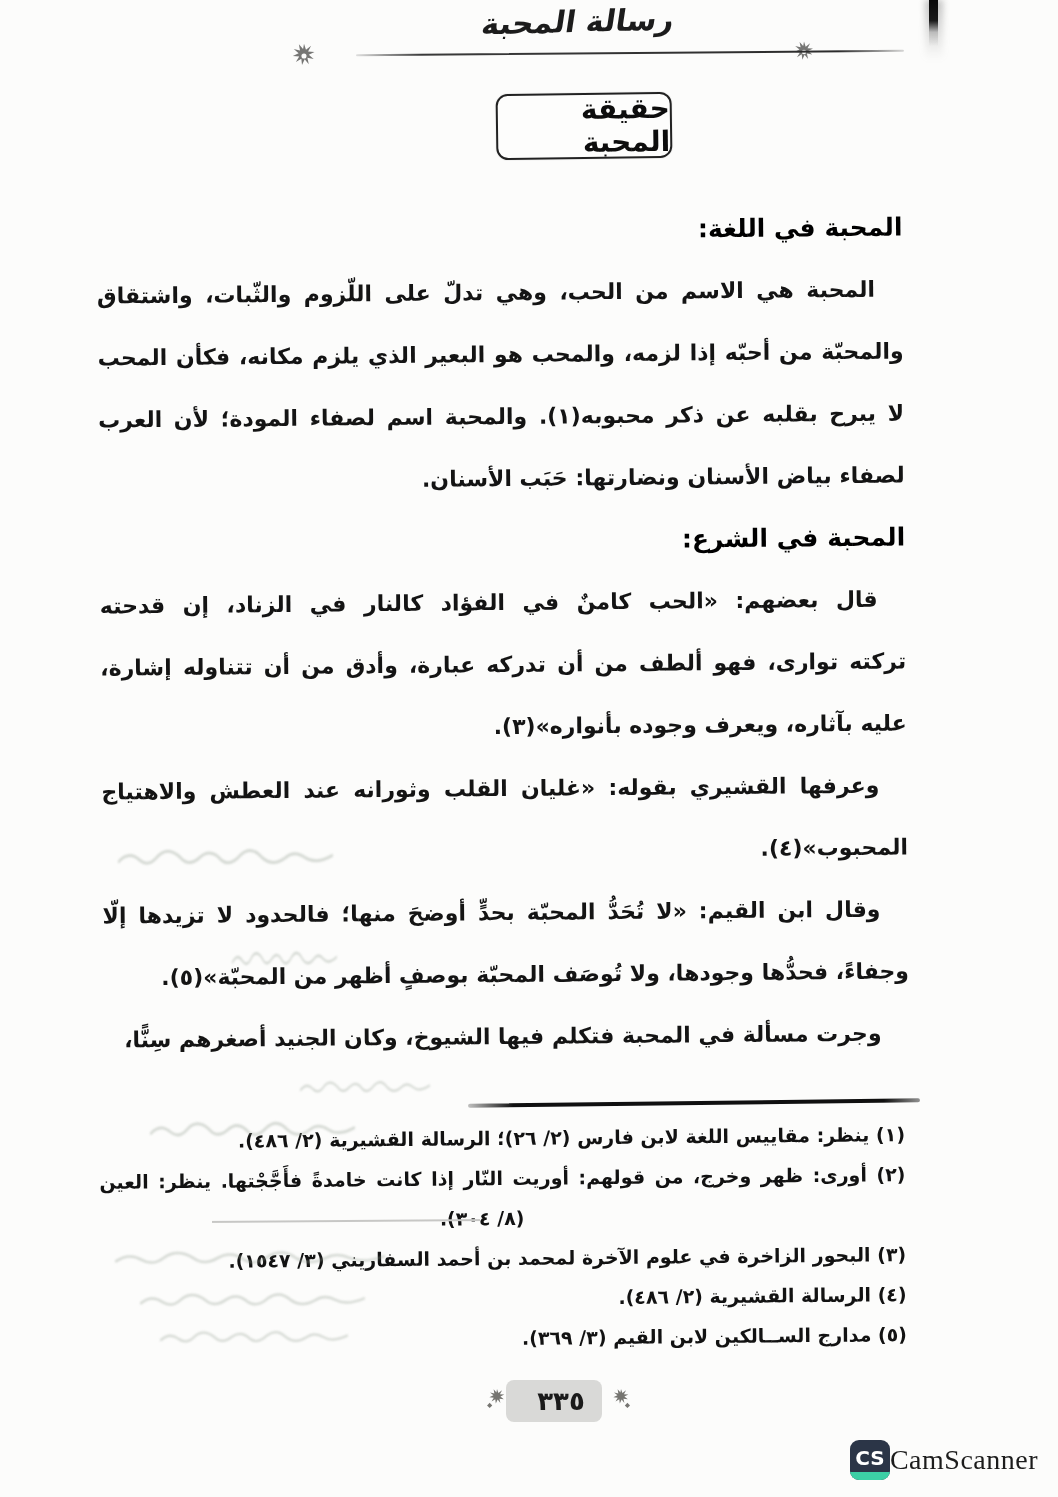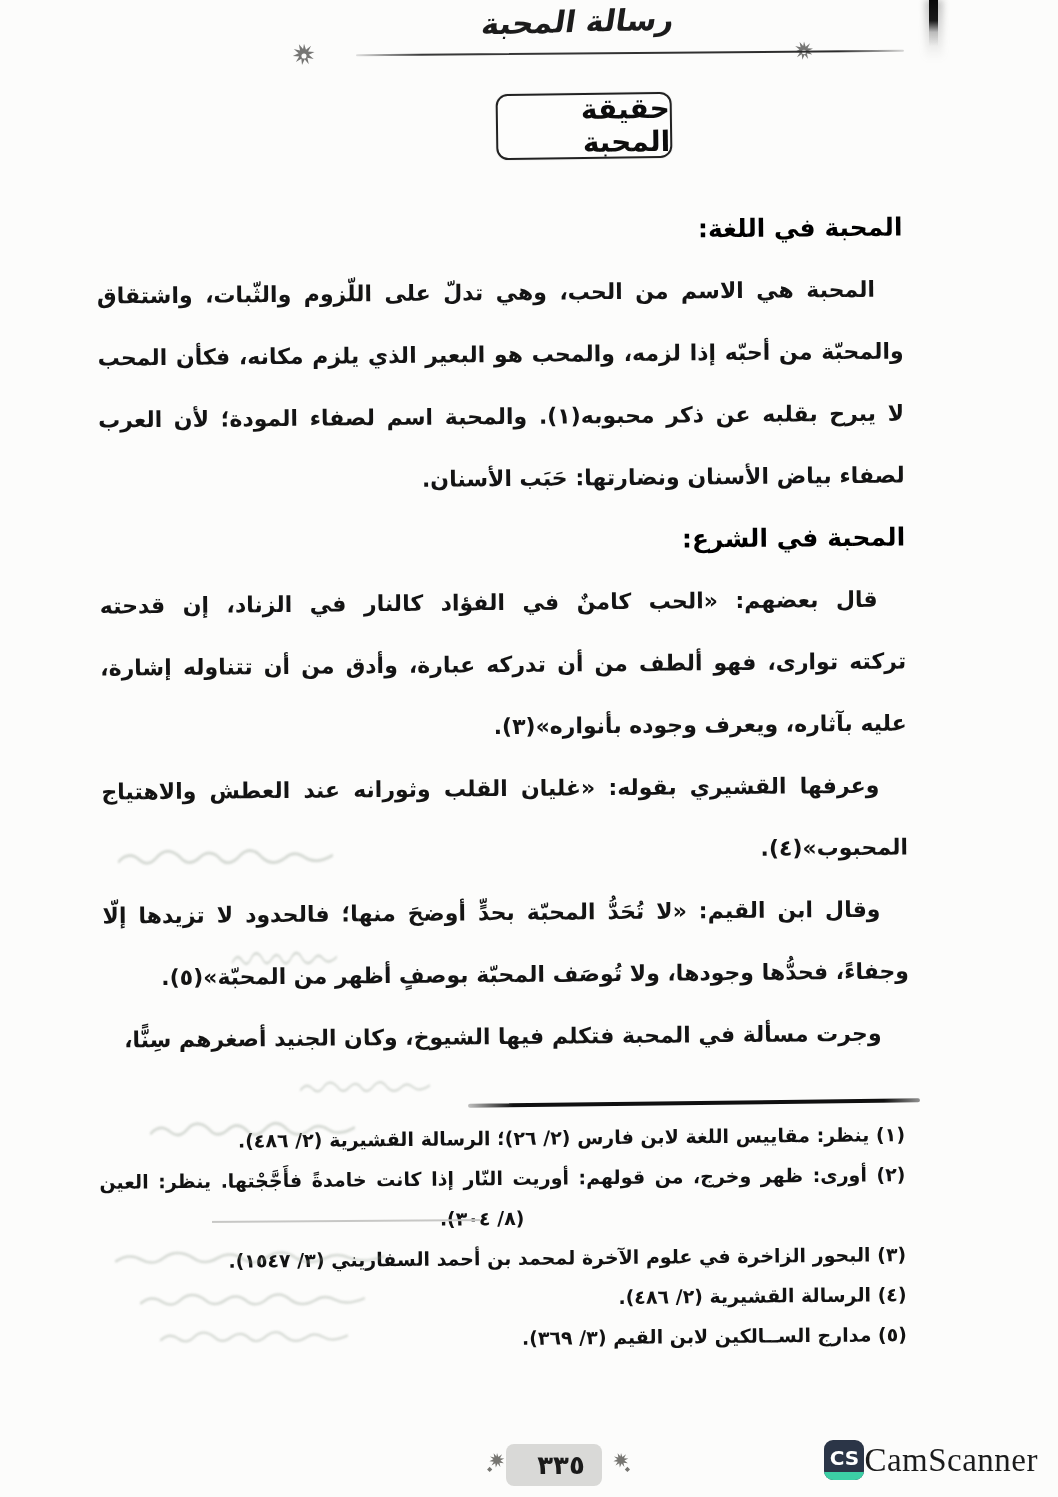--- a/index.html
+++ b/index.html
@@ -88,21 +88,21 @@
     direction:rtl;transform:rotate(-.55deg);
   }
   .fn{
     font-size:19px;font-weight:700;line-height:40px;height:40px;
     overflow:hidden;color:#121212;
   }
   .fn.cont{text-align:left;text-align-last:left;padding-left:340px;}
 
   
   .pageno-wrap{
-    position:absolute;left:486px;top:1442px;width:150px;height:46px;
+    position:absolute;left:486px;top:1378px;width:150px;height:46px;
     display:flex;align-items:center;justify-content:center;
   }
   .pageno-plate{
     position:absolute;left:20px;top:2px;width:96px;height:42px;
     background:#d9d9d7;border-radius:8px;filter:blur(.4px);
   }
   .pageno{
     position:relative;font-size:26px;font-weight:800;color:#1a1a1a;direction:rtl;
   }
   .pn-orn{position:absolute;top:8px;opacity:.8;}
@@ -119,21 +119,21 @@
     overflow:hidden;display:flex;align-items:center;justify-content:center;
   }
   .cs-initials{
     position:relative;z-index:2;color:#fff;font-size:20px;font-weight:800;
     font-family:"DejaVu Sans",sans-serif;margin-top:-4px;
   }
   .cs-strip{position:absolute;left:0;bottom:0;width:100%;height:8px;z-index:1;}
   .cs-bg{position:absolute;inset:0;}
   .cs-name{
     font-family:"Liberation Serif","DejaVu Serif",serif;
-    font-size:33px;color:#1c1c1c;letter-spacing:.5px;
+    font-size:28px;color:#1c1c1c;letter-spacing:.5px;
   }
 </style>
 </head>
 <body>
 
 <div class="page">
 
   <div class="edge-artifact-halo"></div>
   <div class="edge-artifact"></div>
 

